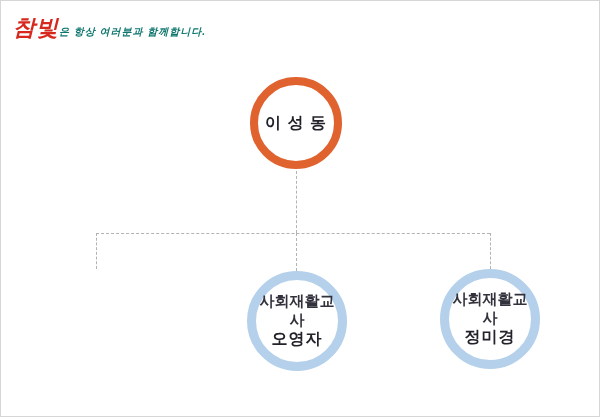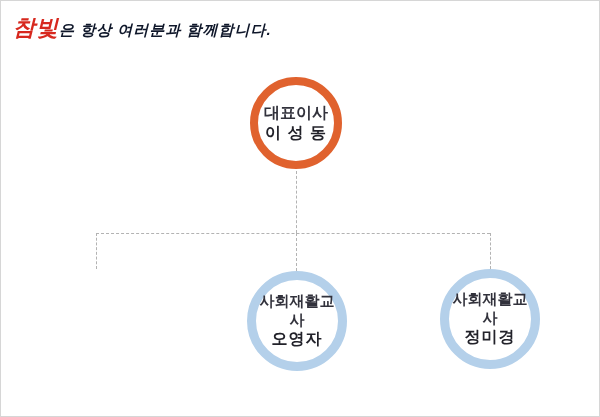--- a/index.html
+++ b/index.html
@@ -23,22 +23,22 @@
     left: 12px;
     font-style: italic;
     font-weight: bold;
     letter-spacing: 1px;
     white-space: nowrap;
   }
   .header .brand {
     font-size: 22px;
   }
   .header .tagline {
-    font-size: 15px;
-    color: #0f172a;
+    font-size: 10px;
+    color: #0f766e;
   }
   .node {
     position: absolute;
     border-radius: 50%;
     background: #ffffff;
     display: flex;
     flex-direction: column;
     align-items: center;
     justify-content: center;
     text-align: center;
@@ -98,21 +98,20 @@
     <span class="brand" style="color: rgb(215, 40, 30);">참빛</span><span class="tagline">은 항상 여러분과 함께합니다.</span>
   </div>
 
   <div class="connector v conn-root-down"></div>
   <div class="connector h conn-horizontal"></div>
   <div class="connector v conn-drop-0"></div>
   <div class="connector v conn-drop-1"></div>
   <div class="connector v conn-drop-2"></div>
 
   <div class="node node-root" style="border-color: rgb(224, 98, 46);">
-    <div class="node-title" style="font-size:16px;">대표이사</div>
     <div class="node-name">이 성 동</div>
   </div>
 
 
   <div class="node node-child c1" style="border-color: rgb(180, 208, 234);">
     <div class="node-title">사회재활교사</div>
     <div class="node-name">오영자</div>
   </div>
 
   <div class="node node-child c2" style="border-color: rgb(180, 208, 234);">

